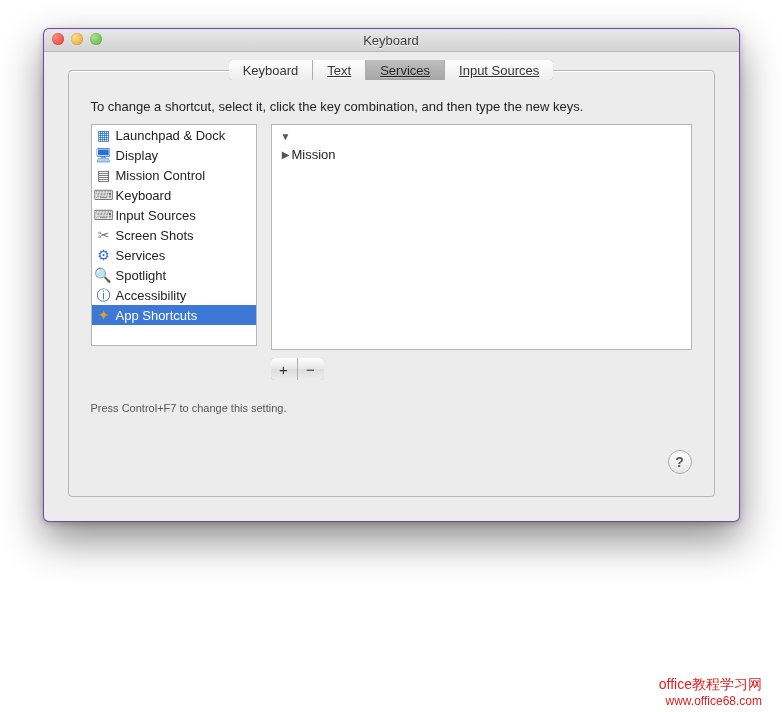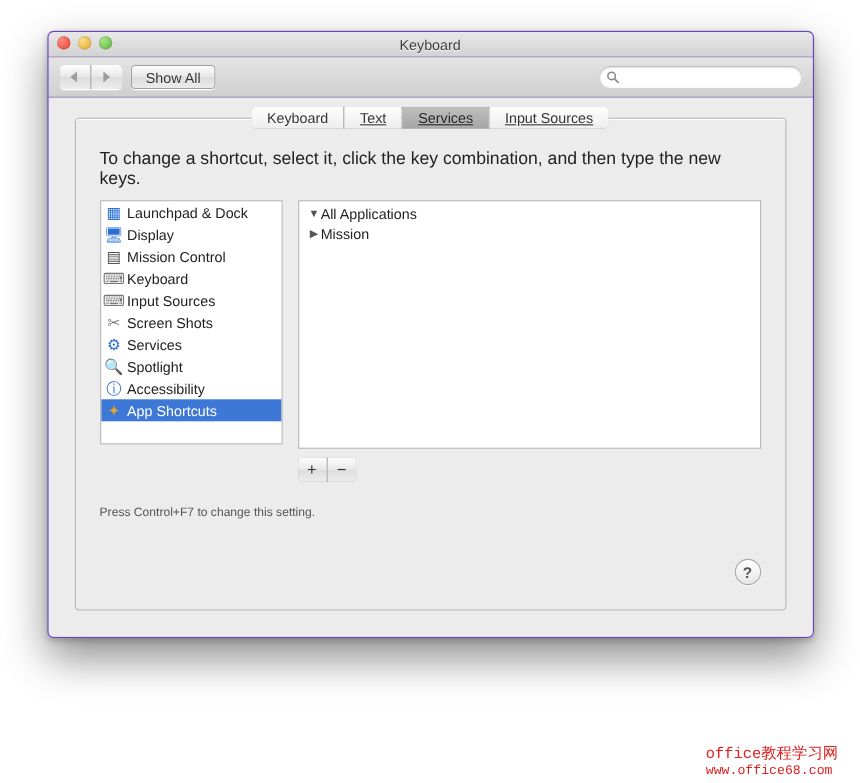--- a/index.html
+++ b/index.html
@@ -125,21 +125,21 @@
   }
   .pane-frame {
     margin-top: -10px;
     border: 1px solid #b5b5b5;
     border-radius: 4px;
     background: #ececec;
     padding: 28px 22px 22px 22px;
     box-shadow: inset 0 1px 0 #fff;
   }
   .instr {
-    font-size: 16px; color:#222;
+    font-size: 13px; color:#222;
     margin-bottom: 10px;
   }
   .two-col {
     display: flex; gap: 14px;
   }
   .listbox {
     width: 164px; height: 220px;
     background:#fff;
     border: 1px solid #b5b5b5;
     overflow:auto; font-size:13px;
@@ -227,64 +227,41 @@
   .help {
     width:22px; height:22px; border-radius:50%;
     border:1px solid #aaa;
     background: linear-gradient(#fff,#e6e6e6);
     display:flex; align-items:center; justify-content:center;
     color:#555; font-size:14px; font-weight:bold;
     box-shadow: 0 1px 0 #fff;
   }
   .watermark {
     position:absolute; right:20px; bottom:4px;
-    font-size:14px;
+    text-align:right; font-size:14px;
     color:#e02020; user-select:none; pointer-events:none;
-    font-family: Liberation Mono, monospace;
+    font-family: Liberation Sans, sans-serif;
     text-shadow: 0 0 2px #fff;
   }
   .watermark .line2 { font-size:12px; }
 </style>
 </head>
 <body>
 
 <div class="window">
 
   <div class="titlebar">
     <div class="traffic">
       <div class="tl red"></div>
       <div class="tl yel"></div>
       <div class="tl grn"></div>
     </div>
     <div class="title">Keyboard</div>
   </div>
 
-  <div class="toolbar">
-    <div class="nav-seg">
-      <div class="nav-btn">
-        <svg width="9" height="10" viewBox="0 0 9 10">
-            <path d="M7 0 L1 5 L7 10 Z" fill="#9d9d9d"></path>
-          </svg>
-      </div>
-      <div class="nav-btn">
-        <svg width="9" height="10" viewBox="0 0 9 10">
-            <path d="M2 0 L8 5 L2 10 Z" fill="#9d9d9d"></path>
-          </svg>
-      </div>
-    </div>
-    <div class="btn">Show All</div>
-    <div class="spacer"></div>
-    <div class="search">
-      <svg width="12" height="12" viewBox="0 0 12 12">
-          <circle cx="5" cy="5" r="3.4" fill="none" stroke="#888" stroke-width="1.4"></circle>
-          <line x1="8" y1="8" x2="11" y2="11" stroke="#888" stroke-width="1.6" stroke-linecap="round"></line>
-        </svg>
-      <input type="text" placeholder="" style="">
-    </div>
-  </div>
 
   <div class="content">
 
     <div class="tabs">
       <div class="tabs-inner" id="tabs-inner">
           <div class="tab">Keyboard</div>
           <div class="tab">Text</div>
           <div class="tab active">Services</div>
           <div class="tab">Input Sources</div>
         </div>
@@ -355,21 +332,20 @@
                 <span class="fallback-glyph" style="color:#e2a22e">✦</span>
               </span>
               <span>App Shortcuts</span>
             </div>
           </div>
 
         <div class="right-col">
           <div class="tree" id="tree">
               <div class="trow">
                 <span class="tri">▼</span>
-                <span class="label">All Applications</span>
               </div>
               <div class="trow">
                 <span class="tri">▶</span>
                 <span class="label">Mission</span>
               </div>
             </div>
           <div class="addremove">
             <div class="pm-seg">
               <div class="pm">+</div>
               <div class="pm">−</div>

